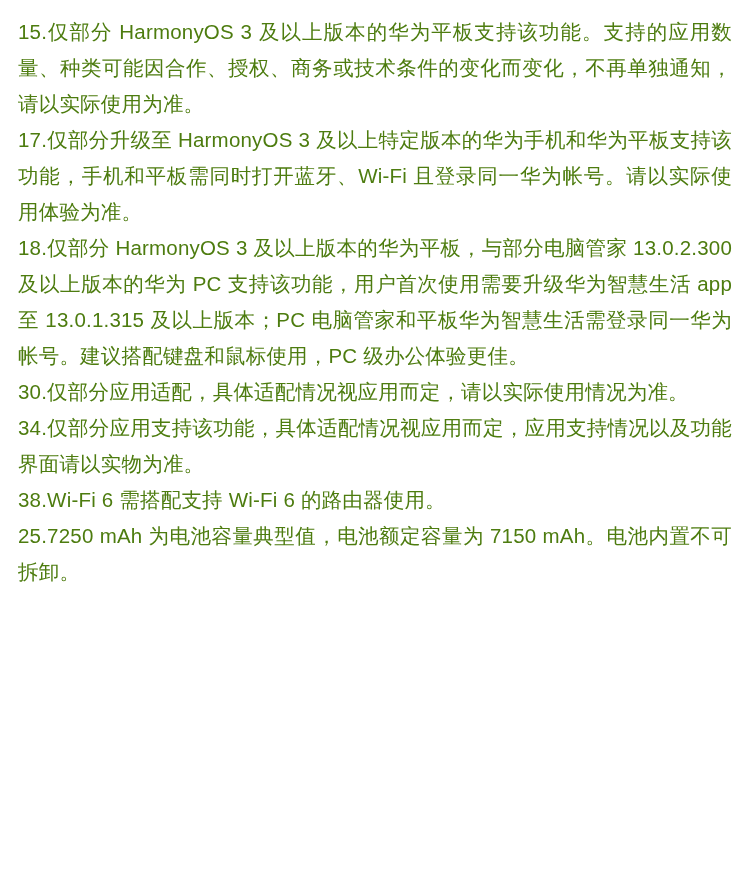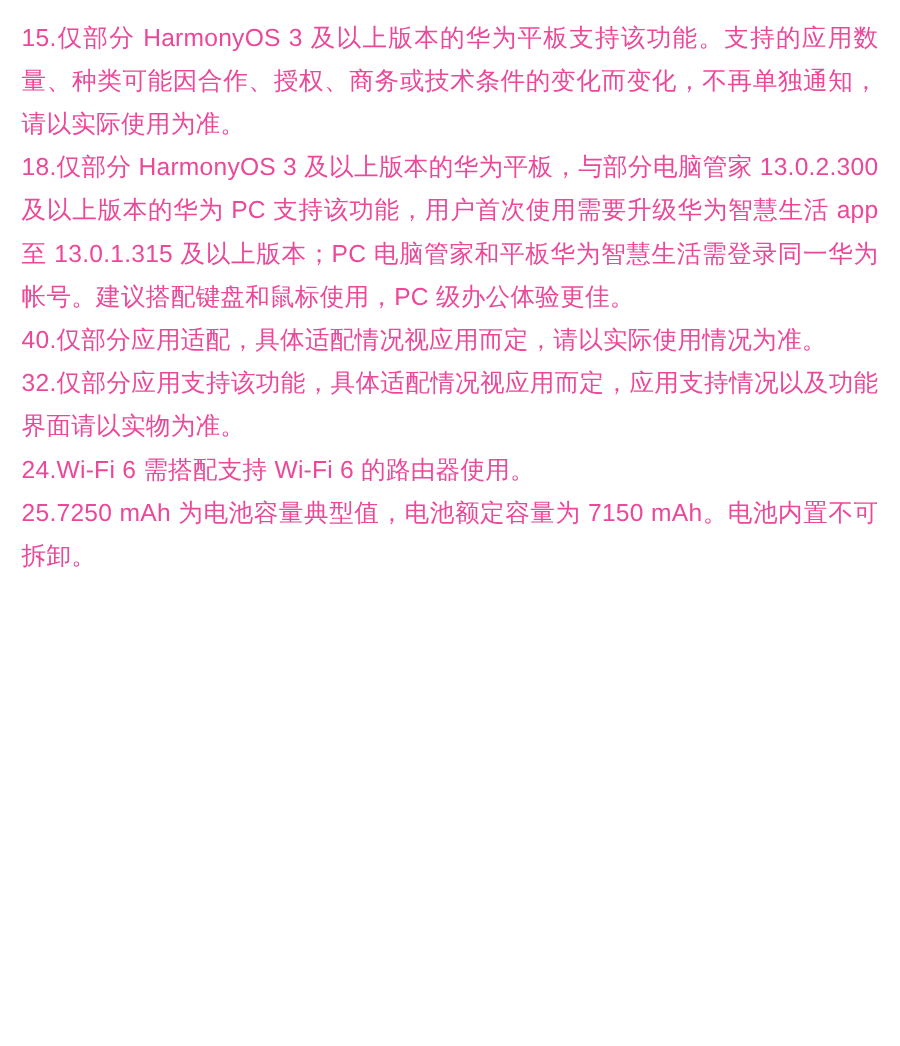--- a/index.html
+++ b/index.html
@@ -21,33 +21,34 @@
     padding: 14px 18px 0 18px;
     background: #ffffff;
   }
   .note-list {
     display: block;
   }
   .note-item {
     font-size: 20.5px;
     line-height: 36px;
     letter-spacing: 0.2px;
-    color: #ec4899;
+    color: #4d7c0f;
     text-align: justify;
     text-justify: inter-ideograph;
     margin: 0 0 0 0;
     white-space: pre-wrap;
     word-break: break-word;
   }
 </style>
 </head>
 <body>
 
 <div class="page">
   <div class="note-list">
     <p class="note-item">15.仅部分 HarmonyOS 3 及以上版本的华为平板支持该功能。支持的应用数量、种类可能因合作、授权、商务或技术条件的变化而变化，不再单独通知，请以实际使用为准。</p>
+    <p class="note-item">17.仅部分升级至 HarmonyOS 3 及以上特定版本的华为手机和华为平板支持该功能，手机和平板需同时打开蓝牙、Wi-Fi 且登录同一华为帐号。请以实际使用体验为准。</p>
     <p class="note-item">18.仅部分 HarmonyOS 3 及以上版本的华为平板，与部分电脑管家 13.0.2.300 及以上版本的华为 PC 支持该功能，用户首次使用需要升级华为智慧生活 app 至 13.0.1.315 及以上版本；PC 电脑管家和平板华为智慧生活需登录同一华为帐号。建议搭配键盘和鼠标使用，PC 级办公体验更佳。</p>
-    <p class="note-item">40.仅部分应用适配，具体适配情况视应用而定，请以实际使用情况为准。</p>
-    <p class="note-item">32.仅部分应用支持该功能，具体适配情况视应用而定，应用支持情况以及功能界面请以实物为准。</p>
-    <p class="note-item">24.Wi-Fi 6 需搭配支持 Wi-Fi 6 的路由器使用。</p>
+    <p class="note-item">30.仅部分应用适配，具体适配情况视应用而定，请以实际使用情况为准。</p>
+    <p class="note-item">34.仅部分应用支持该功能，具体适配情况视应用而定，应用支持情况以及功能界面请以实物为准。</p>
+    <p class="note-item">38.Wi-Fi 6 需搭配支持 Wi-Fi 6 的路由器使用。</p>
     <p class="note-item">25.7250 mAh 为电池容量典型值，电池额定容量为 7150 mAh。电池内置不可拆卸。</p>
   </div>
 </div>
 
 </body></html>

